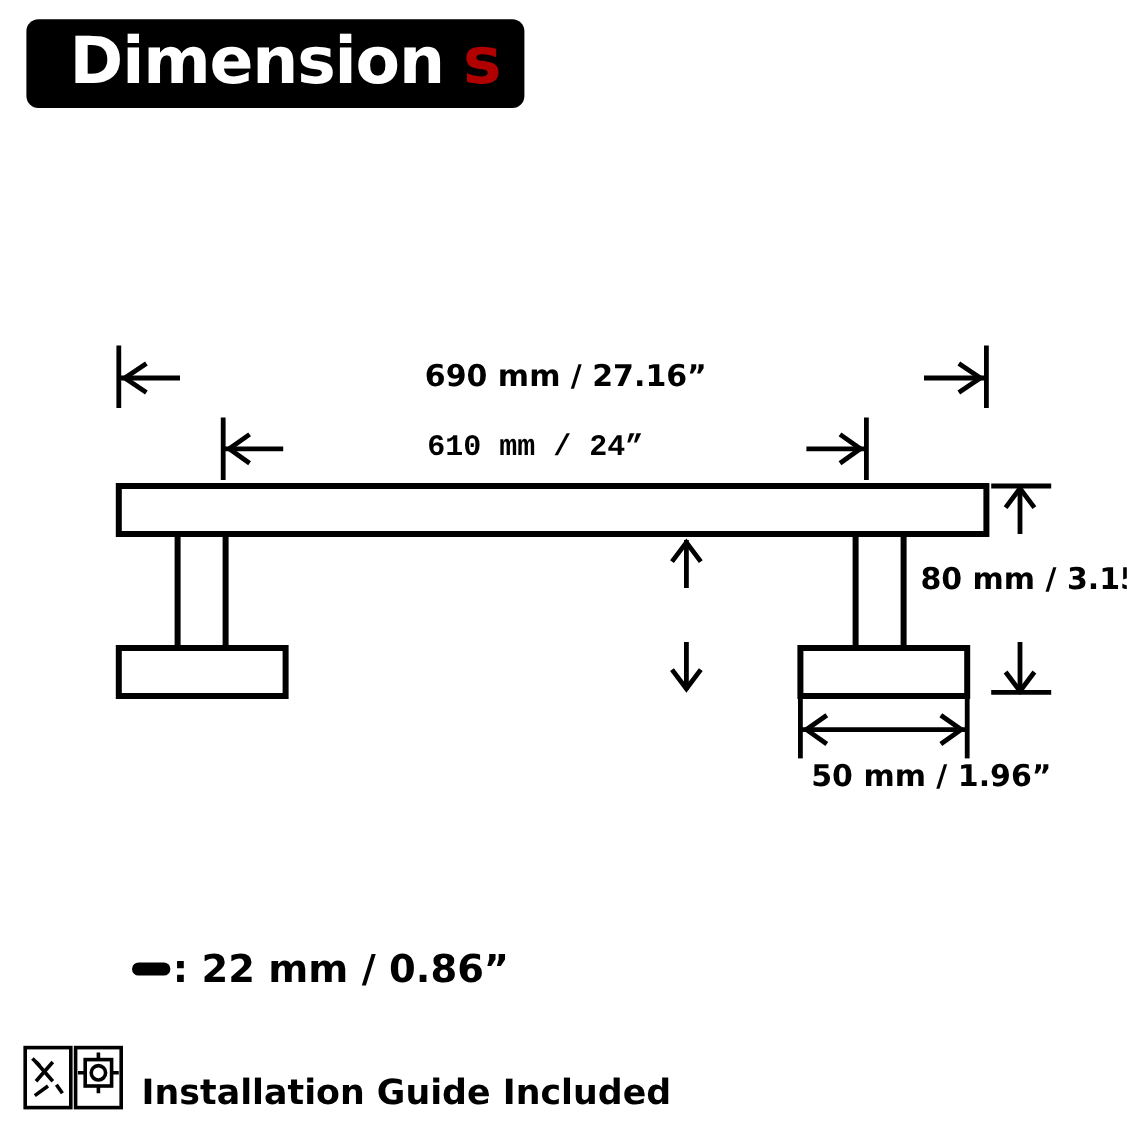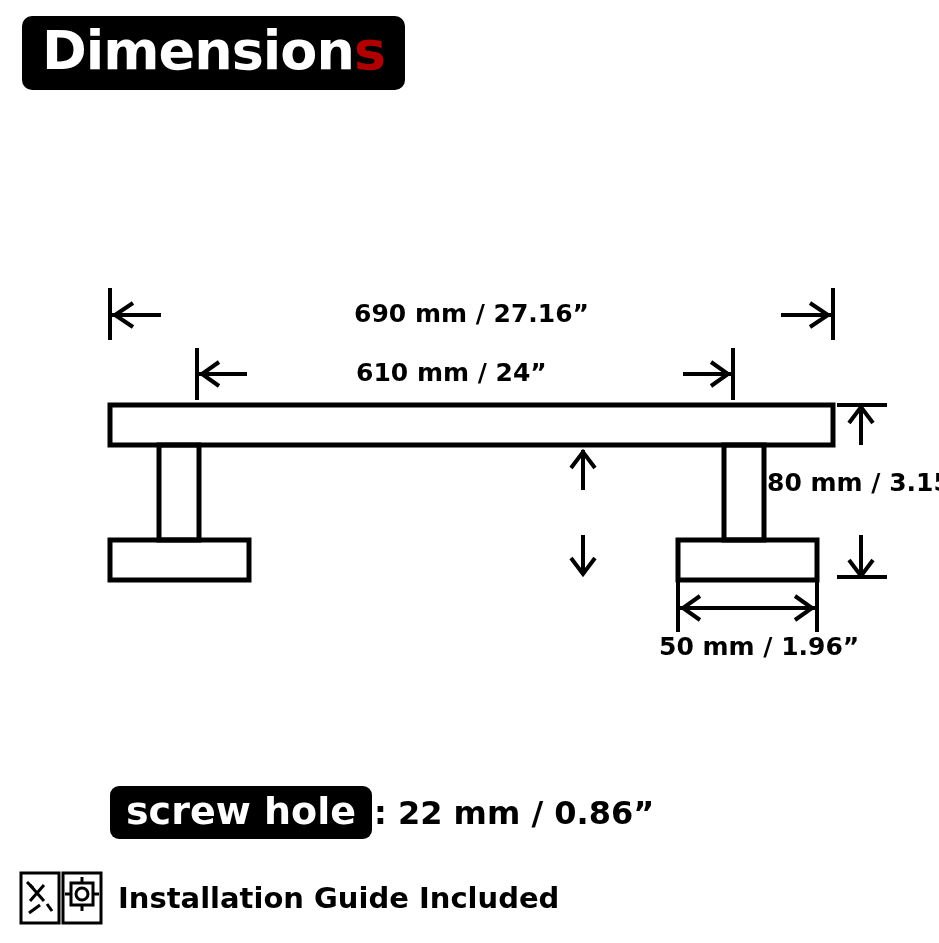--- a/index.html
+++ b/index.html
@@ -26,32 +26,32 @@
     display: flex;
     align-items: baseline;
   }
   .title-badge .t1,
   .title-badge .t2 {
     font-family: "DejaVu Sans", sans-serif;
     font-weight: bold;
     font-size: 54px;
     line-height: 58px;
     letter-spacing: -1px;
+    margin-left: 16px;
   }
   .title-badge .t1 { color: #ffffff; }
   .title-badge .t2 { color: #b00000; }
 
   
   .drawing {
     position: absolute;
     left: 0;
     top: 240px;
     width: 821px;
     height: 460px;
-    padding-left: 11px;
   }
   .drawing svg { display: block; }
 
   .dimtext {
     position: absolute;
     font-family: "DejaVu Sans", sans-serif;
     font-weight: bold;
     font-size: 25px;
     color: #000000;
     white-space: nowrap;
@@ -90,21 +90,21 @@
     margin-left: 2px;
     white-space: nowrap;
   }
 
   
   .guide-row {
     position: absolute;
     left: 18px;
     top: 869px;
     display: flex;
-    align-items: center;
+    align-items: flex-end;
   }
   .guide-icon {
     width: 86px;
     height: 58px;
     flex: 0 0 auto;
   }
   .guide-text {
     font-family: "DejaVu Sans", sans-serif;
     font-weight: bold;
     font-size: 29px;
@@ -164,28 +164,27 @@
 
       <line x1="667" y1="342" x2="667" y2="392"></line>
       <line x1="806" y1="342" x2="806" y2="392"></line>
       <line x1="667" y1="368" x2="806" y2="368"></line>
       <polyline points="689,356 672,368 689,380"></polyline>
       <polyline points="784,356 801,368 784,380"></polyline>
     </g>
   </svg>
 
   <div class="dimtext" style="left:354px; top:59px;">690  mm / 27.16”</div>
-  <div class="dimtext" style="left:356px; top:118px;">610  mm / 24”</div>
+  <div class="dimtext" style="left:356px; top:118px;font-family:Liberation Mono, monospace;">610  mm / 24”</div>
   <div class="dimtext" style="left:767px; top:228px;">80  mm / 3.15”</div>
-  <div class="dimtext" style="left:659px; top:392px;">50  mm / 1.96”</div>
+  <div class="dimtext" style="left:676px; top:392px;">50  mm / 1.96”</div>
 </div>
 
 <div class="screw-row">
   <div class="screw-badge">
-    <span class="s1">screw hole</span>
   </div>
   <div class="screw-value">: 22 mm / 0.86”</div>
 </div>
 
 <div class="guide-row">
   <svg class="guide-icon" viewBox="0 0 86 58">
 
     <rect x="3" y="4" width="38" height="50" fill="#ffffff" stroke="#000000" stroke-width="3"></rect>
     <rect x="45" y="4" width="38" height="50" fill="#ffffff" stroke="#000000" stroke-width="3"></rect>
 

